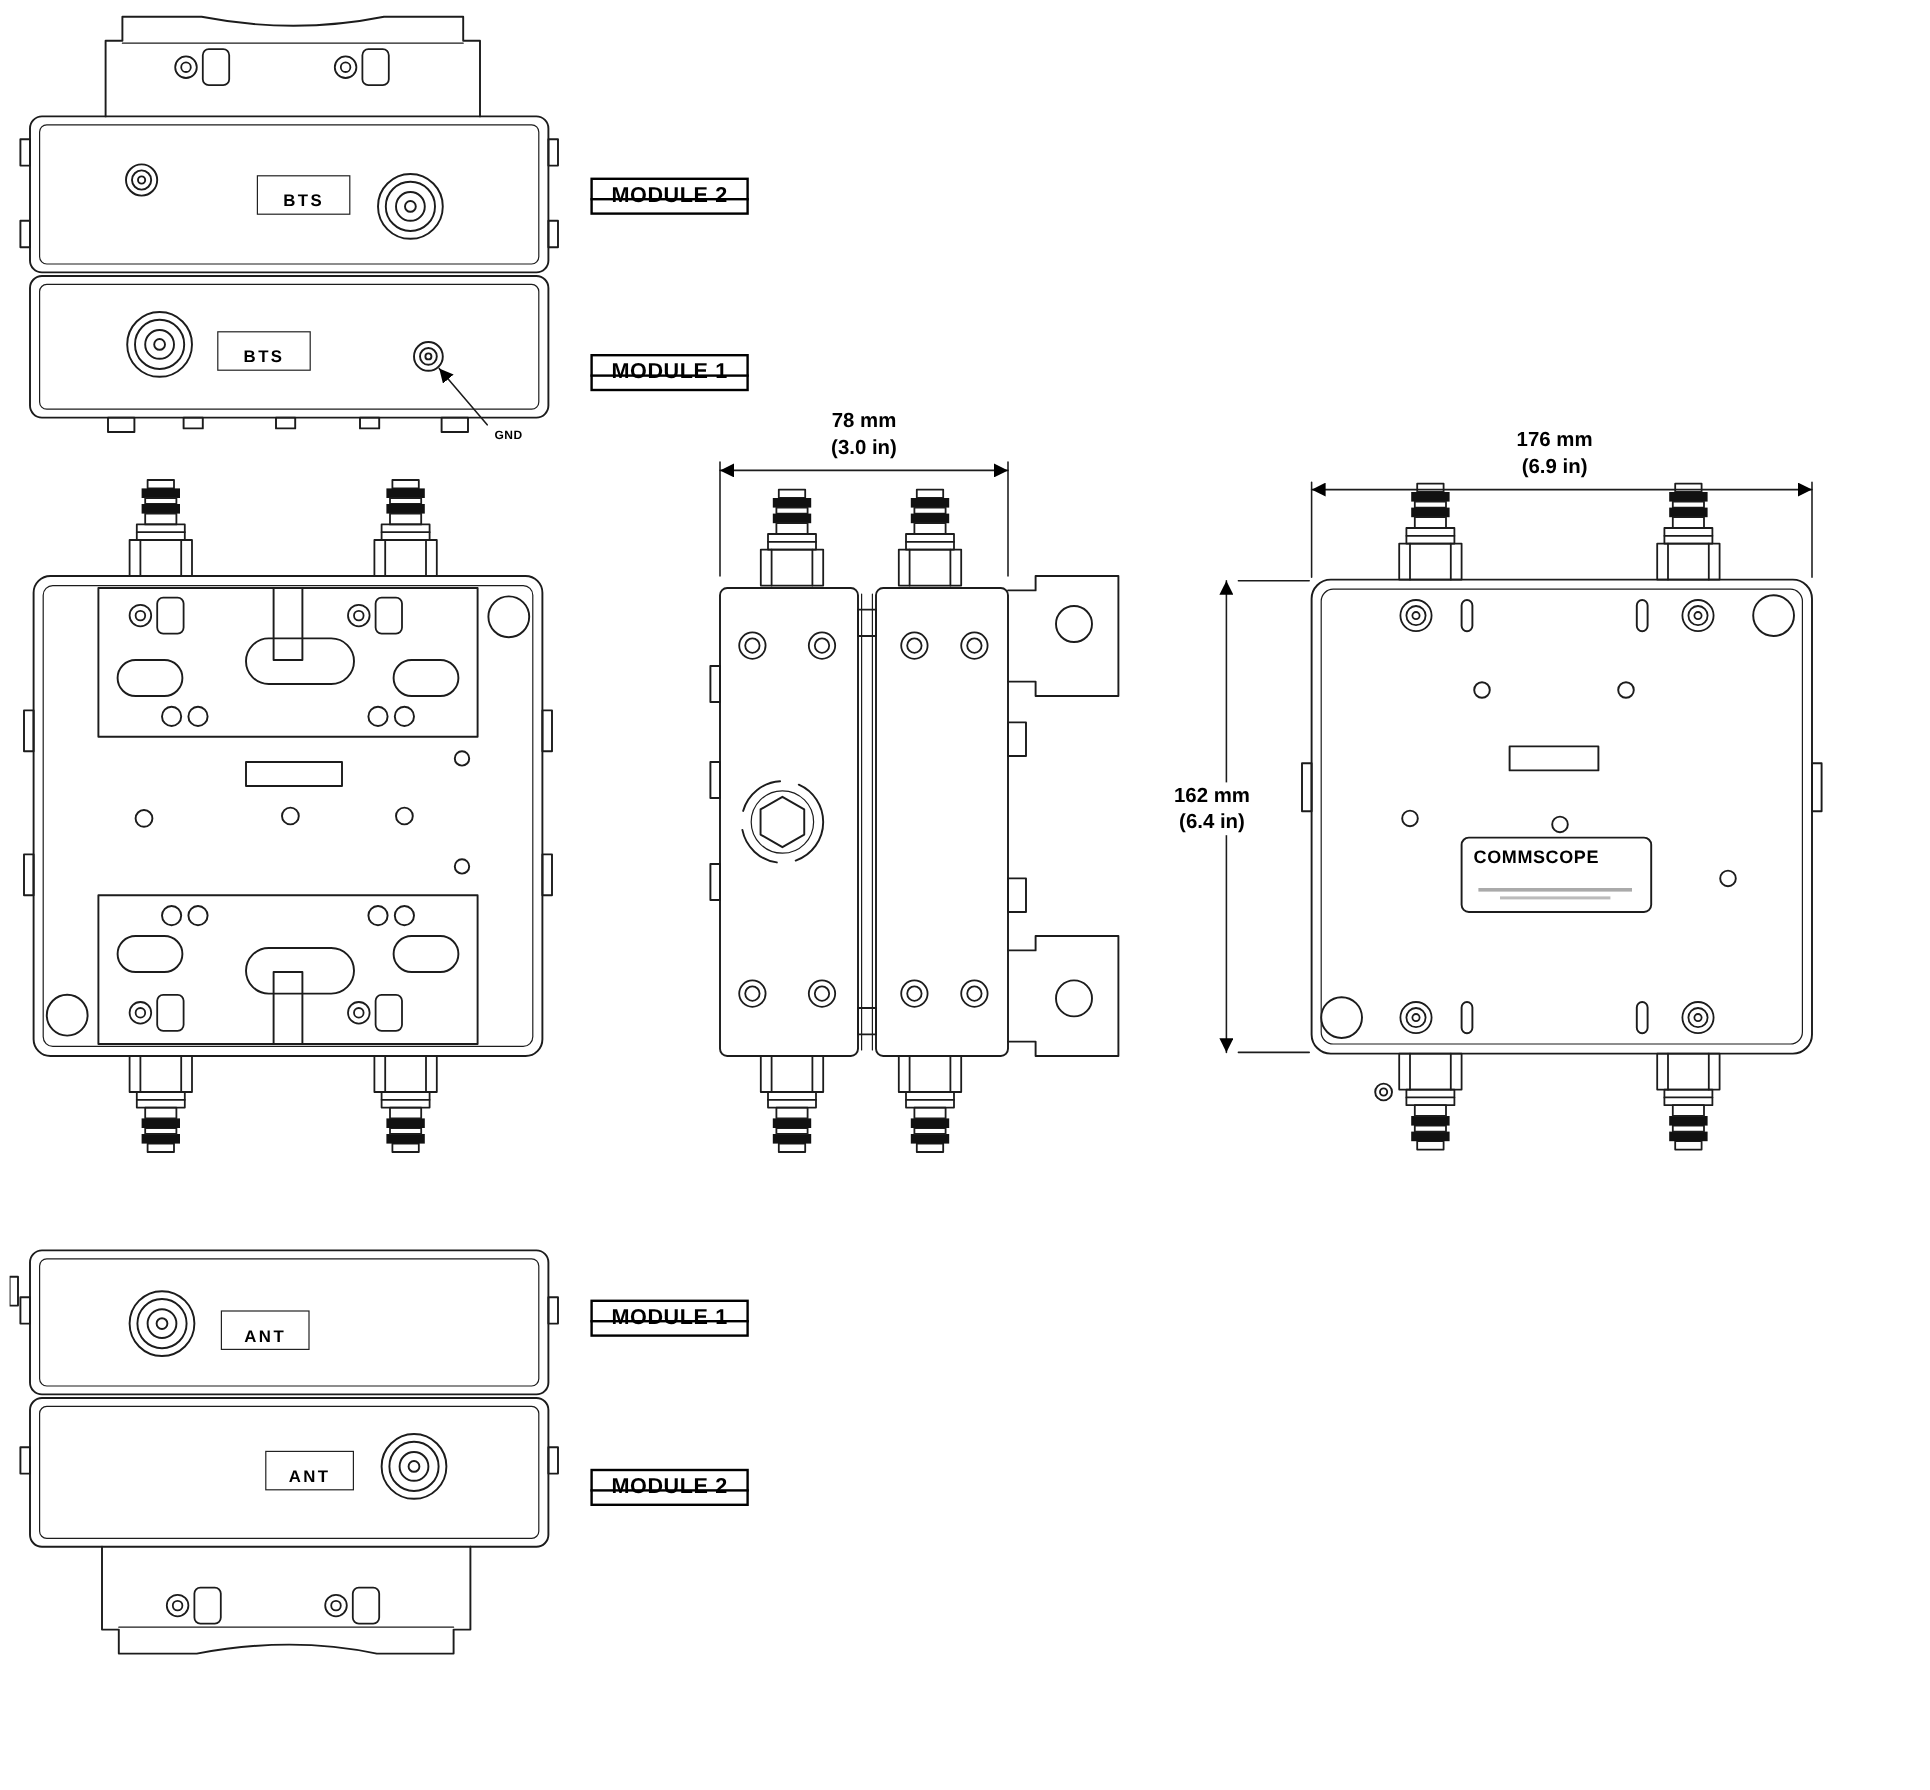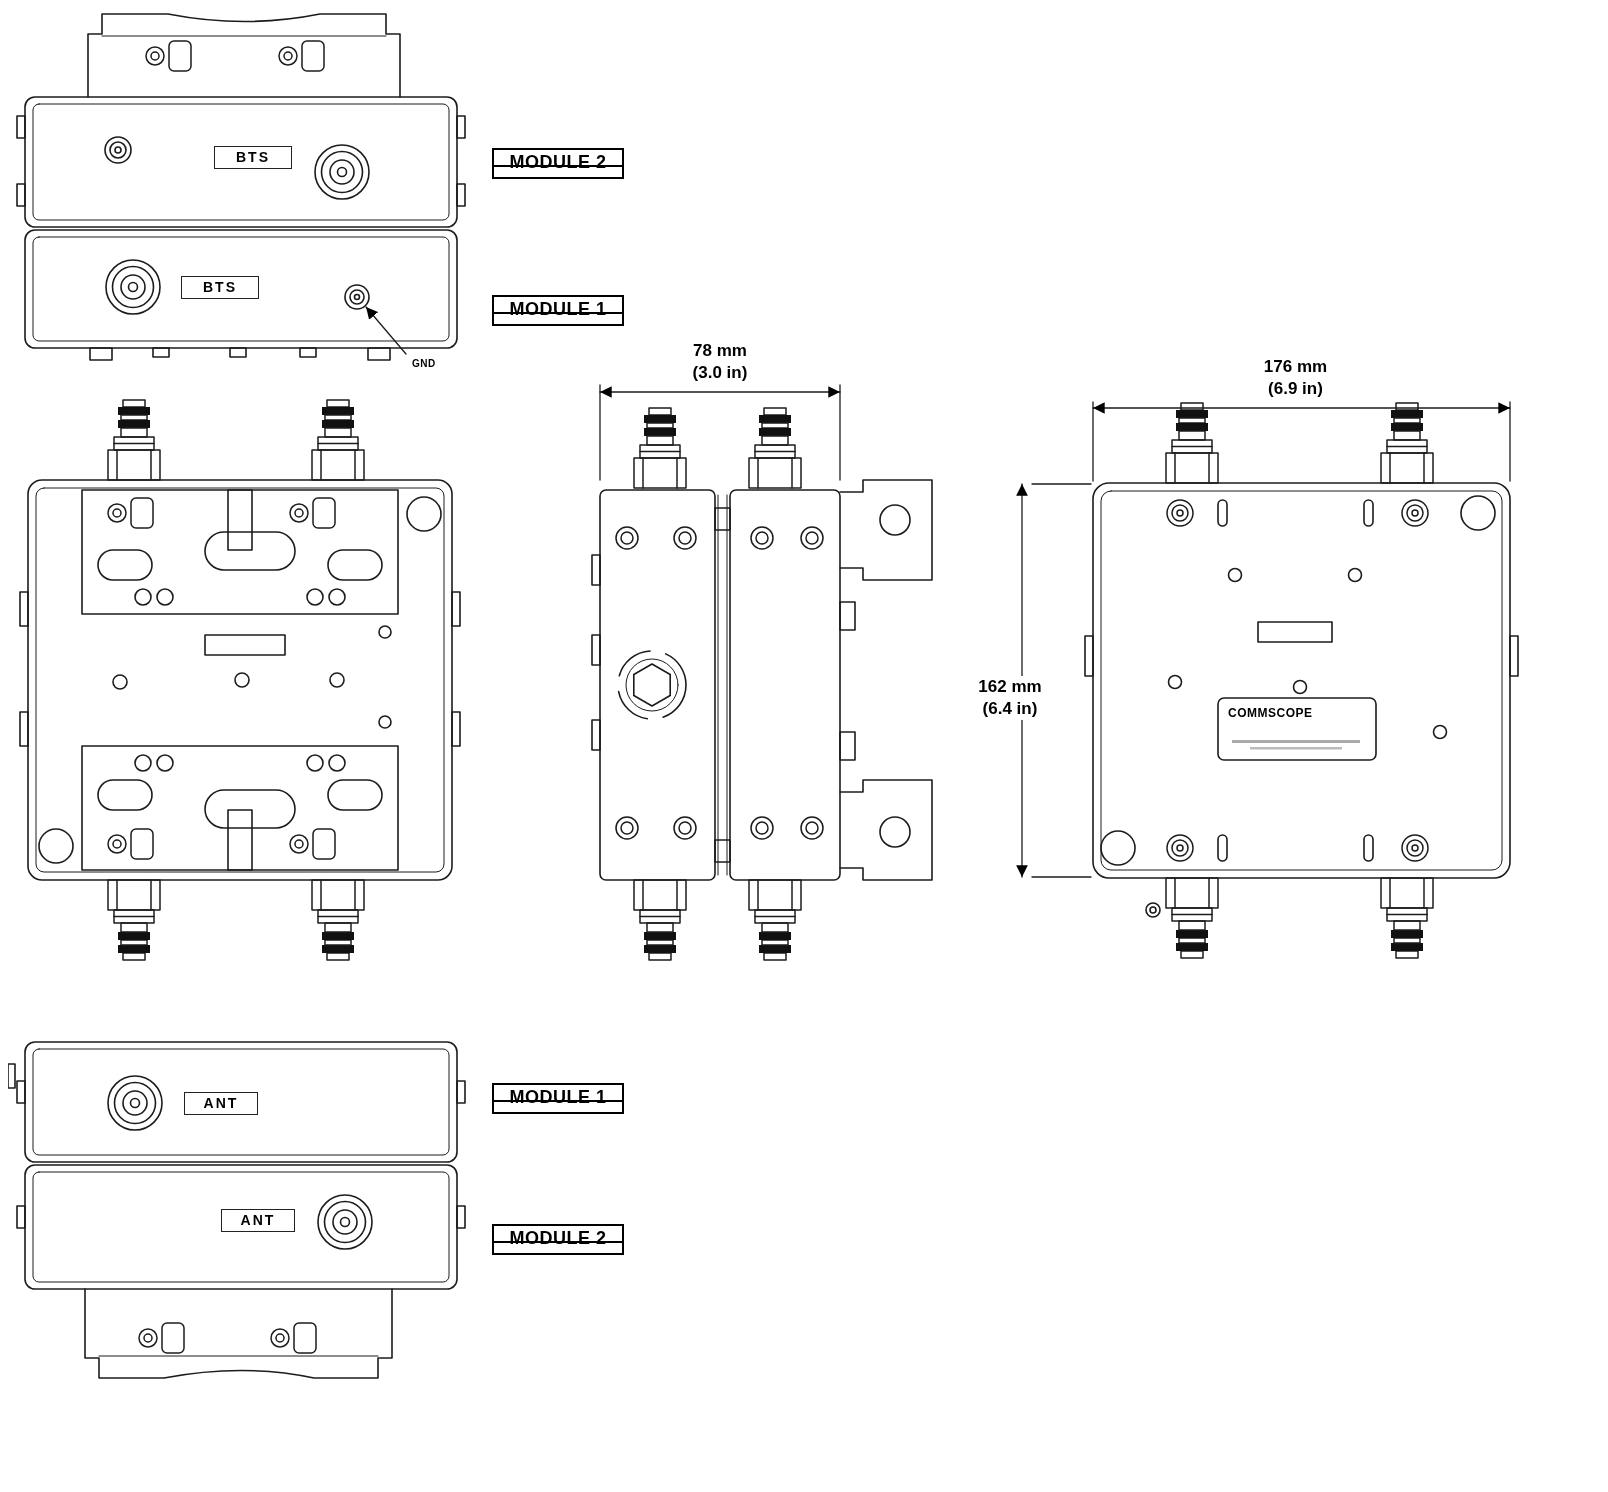--- a/index.html
+++ b/index.html
@@ -11,28 +11,28 @@
     font-weight:bold; font-size:18px; line-height:1.2; padding:2px 12px 3px;
     letter-spacing:0.5px; min-width:132px; text-align:center;
   }
   .module-label::after {
     content:""; position:absolute; left:-2px; right:-2px; top:55%;
     border-top:2px solid #000;
   }
   .plate-label {
     position:absolute; width:78px; border:1.5px solid #222; background:#fff;
     font-weight:bold; font-size:14px; letter-spacing:2px; text-align:center;
-    padding:2px 0 3px;
+    padding:12px 0 3px;
   }
   .dim-label {
     position:absolute; font-weight:bold; font-size:17px; line-height:1.3;
     text-align:center; background:#fff; padding:0 2px;
   }
   .gnd-label { position:absolute; font-weight:bold; font-size:10px; letter-spacing:0.5px; }
-  .brand-label { position:absolute; font-weight:bold; font-size:12px; letter-spacing:0.5px; }
+  .brand-label { position:absolute; font-weight:bold; font-size:15px; letter-spacing:0.5px; }
 </style>
 </head>
 <body>
 
 <div class="canvas">
 
   <svg width="0" height="0" style="position:absolute" aria-hidden="true">
     <defs>
       <marker id="arr" viewBox="0 0 10 10" refX="10" refY="5" markerWidth="9" markerHeight="9" orient="auto-start-reverse">
         <path d="M0,0 L10,5 L0,10 Z" fill="#000"></path>
@@ -313,21 +313,21 @@
   <div class="dim-label" style="left:645px;top:340px;width:150px">
     <div>78 mm</div>
     <div>(3.0 in)</div>
   </div>
 
   <div class="dim-label" style="left:1238px;top:356px;width:115px">
     <div>176 mm</div>
     <div>(6.9 in)</div>
   </div>
 
-  <div class="dim-label" style="left:952px;top:676px;width:116px">
+  <div class="dim-label" style="left:952px;top:652px;width:116px">
     <div>162 mm</div>
     <div>(6.4 in)</div>
   </div>
 
   <div class="brand-label" style="left:1228px;top:706px">COMMSCOPE</div>
 
   <div class="plate-label" style="left:184px;top:1092px;width:74px">ANT</div>
   <div class="plate-label" style="left:221px;top:1209px;width:74px">ANT</div>
 
   <div class="module-label" style="left:492px;top:1083px">MODULE 1</div>

